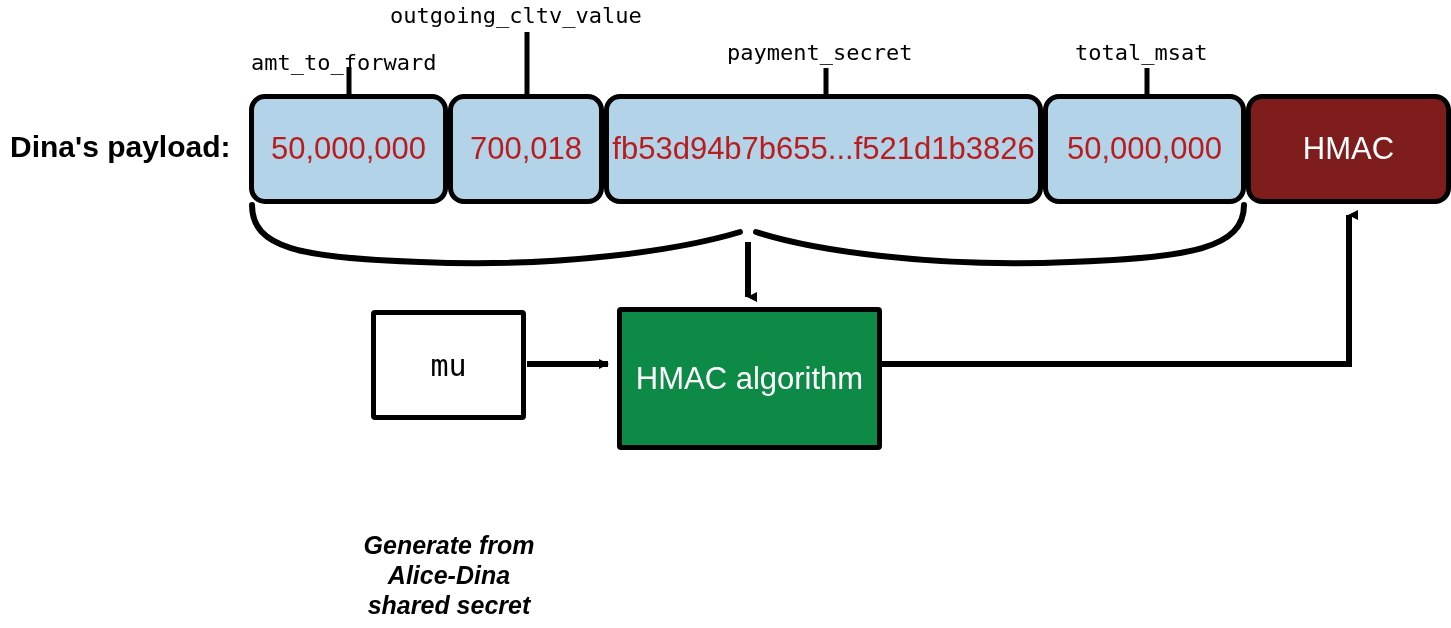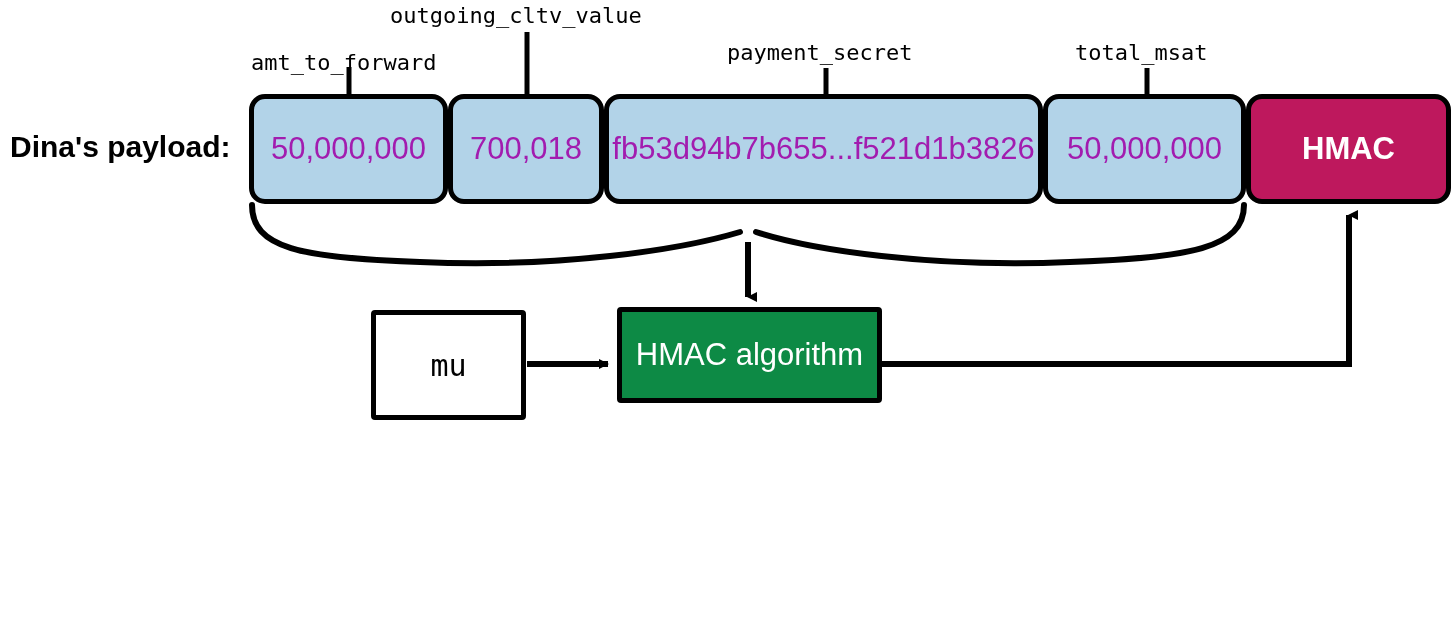--- a/index.html
+++ b/index.html
@@ -60,25 +60,25 @@
     top: 0;
     height: 110px;
     box-sizing: border-box;
     border: 5px solid #000000;
     border-radius: 16px;
     display: flex;
     align-items: center;
     justify-content: center;
     font-family: "Liberation Sans", sans-serif;
     font-size: 31px;
-    color: #a21caf;
+    color: #b91c1c;
     white-space: nowrap;
   }
   .pbox.blue { background: #b2d3e8; }
-  .pbox.green { background: #be185d; color: #ffffff; font-weight: bold; }
+  .pbox.green { background: #7f1d1d; color: #ffffff; }
 
   
   .lbox {
     position: absolute;
     box-sizing: border-box;
     border: 5px solid #000000;
     border-radius: 4px;
     display: flex;
     align-items: center;
     justify-content: center;
@@ -91,21 +91,21 @@
     height: 110px;
     background: #ffffff;
     font-family: "DejaVu Sans Mono", "Liberation Mono", monospace;
     font-size: 30px;
     color: #000000;
   }
   #alg-box {
     left: 617px;
     top: 307px;
     width: 265px;
-    height: 96px;
+    height: 143px;
     background: #0d8a45;
     font-family: "Liberation Sans", sans-serif;
     font-size: 31px;
     color: #ffffff;
   }
 
   
   .caption {
     position: absolute;
     font-family: "Liberation Sans", sans-serif;
@@ -174,14 +174,17 @@
     <div class="pbox blue" style="left:794px; width:203px;">50,000,000</div>
 
     <div class="pbox green" style="left:997px; width:205px;">HMAC</div>
   </div>
 
   <div class="lbox" id="mu-box">mu</div>
 
   <div class="lbox" id="alg-box">HMAC algorithm</div>
 
 
+  <div class="caption" id="cap-gen">Generate from
+Alice-Dina
+shared secret</div>
 
 </div>
 
 </body></html>

